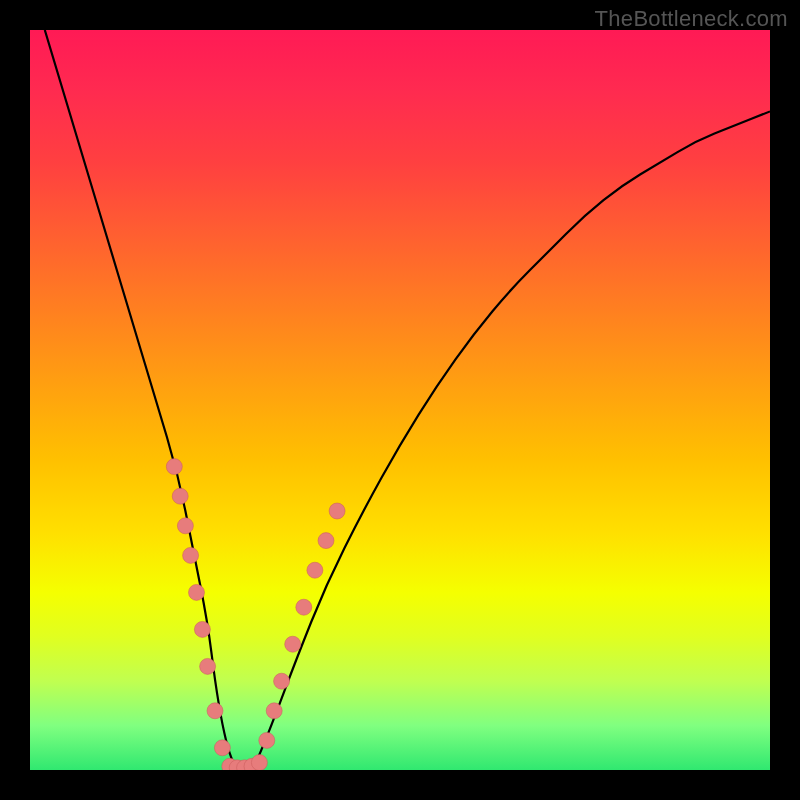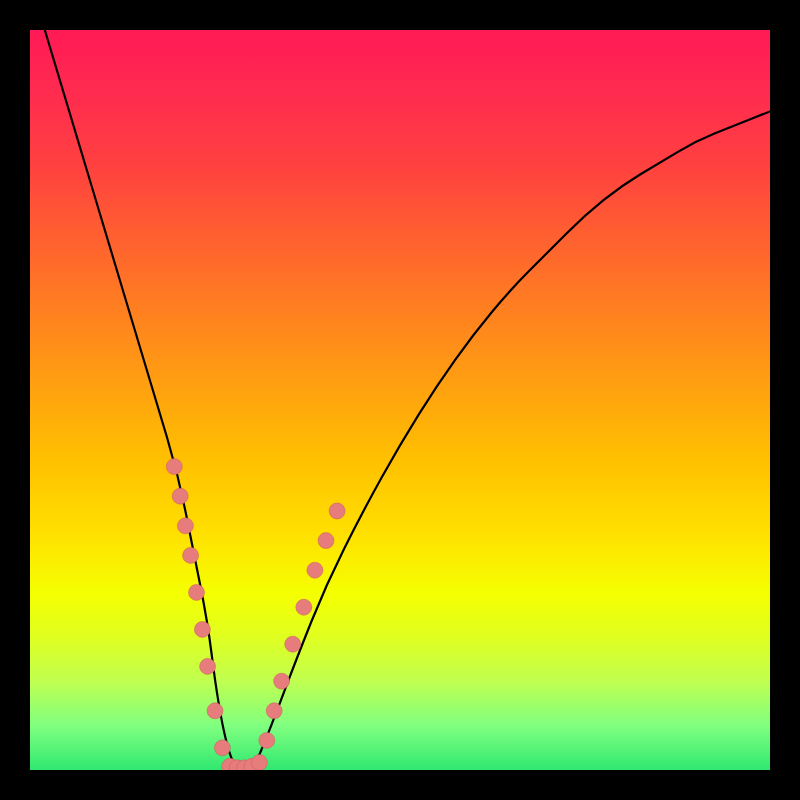--- a/index.html
+++ b/index.html
@@ -55,20 +55,21 @@
     top: 0;
     width: 740px;
     height: 740px;
     z-index: 2;
   }
 </style>
 </head>
 <body>
 
 <div class="chart-container">
+  <div class="watermark">TheBottleneck.com</div>
   <div class="plot-area">
     <svg class="curve" viewBox="0 0 740 740">
       <g>
         <path id="curve-path" d="M 14.8 0.0 Q 37.0 74.0 48.1 111.0 Q 59.2 148.0 70.3 185.0 Q 81.4 222.0 92.5 259.0 Q 103.6 296.0 114.7 333.0 Q 125.8 370.0 136.9 407.0 Q 148.0 444.0 155.4 481.0 Q 162.8 518.0 170.2 555.0 Q 177.6 592.0 181.3 621.6 Q 185.0 651.2 188.7 673.4 Q 192.4 695.6 196.1 710.4 Q 199.8 725.2 203.5 732.6 Q 207.2 740.0 210.9 740.0 Q 214.6 740.0 218.3 740.0 Q 222.0 740.0 225.7 732.6 Q 229.4 725.2 236.8 706.7 Q 244.2 688.2 255.3 658.6 Q 266.4 629.0 281.2 592.0 Q 296.0 555.0 314.5 518.0 Q 333.0 481.0 351.5 447.7 Q 370.0 414.4 388.5 384.8 Q 407.0 355.2 425.5 329.3 Q 444.0 303.4 462.5 281.2 Q 481.0 259.0 499.5 240.5 Q 518.0 222.0 536.5 203.5 Q 555.0 185.0 573.5 170.2 Q 592.0 155.4 610.5 144.3 Q 629.0 133.2 647.5 122.1 Q 666.0 111.0 684.5 103.6 Q 703.0 96.2 721.5 88.8 L 740.0 81.4" stroke="#000" stroke-width="2.2" fill="none"></path>
       </g>
       <g id="dots-left">
           <circle cx="144.3" cy="436.6" r="8" fill="#e77c7c" stroke="#c85a5a" stroke-width="0.5"></circle>
           <circle cx="150.2" cy="466.2" r="8" fill="#e77c7c" stroke="#c85a5a" stroke-width="0.5"></circle>
           <circle cx="155.4" cy="495.8" r="8" fill="#e77c7c" stroke="#c85a5a" stroke-width="0.5"></circle>
           <circle cx="160.6" cy="525.4" r="8" fill="#e77c7c" stroke="#c85a5a" stroke-width="0.5"></circle>

